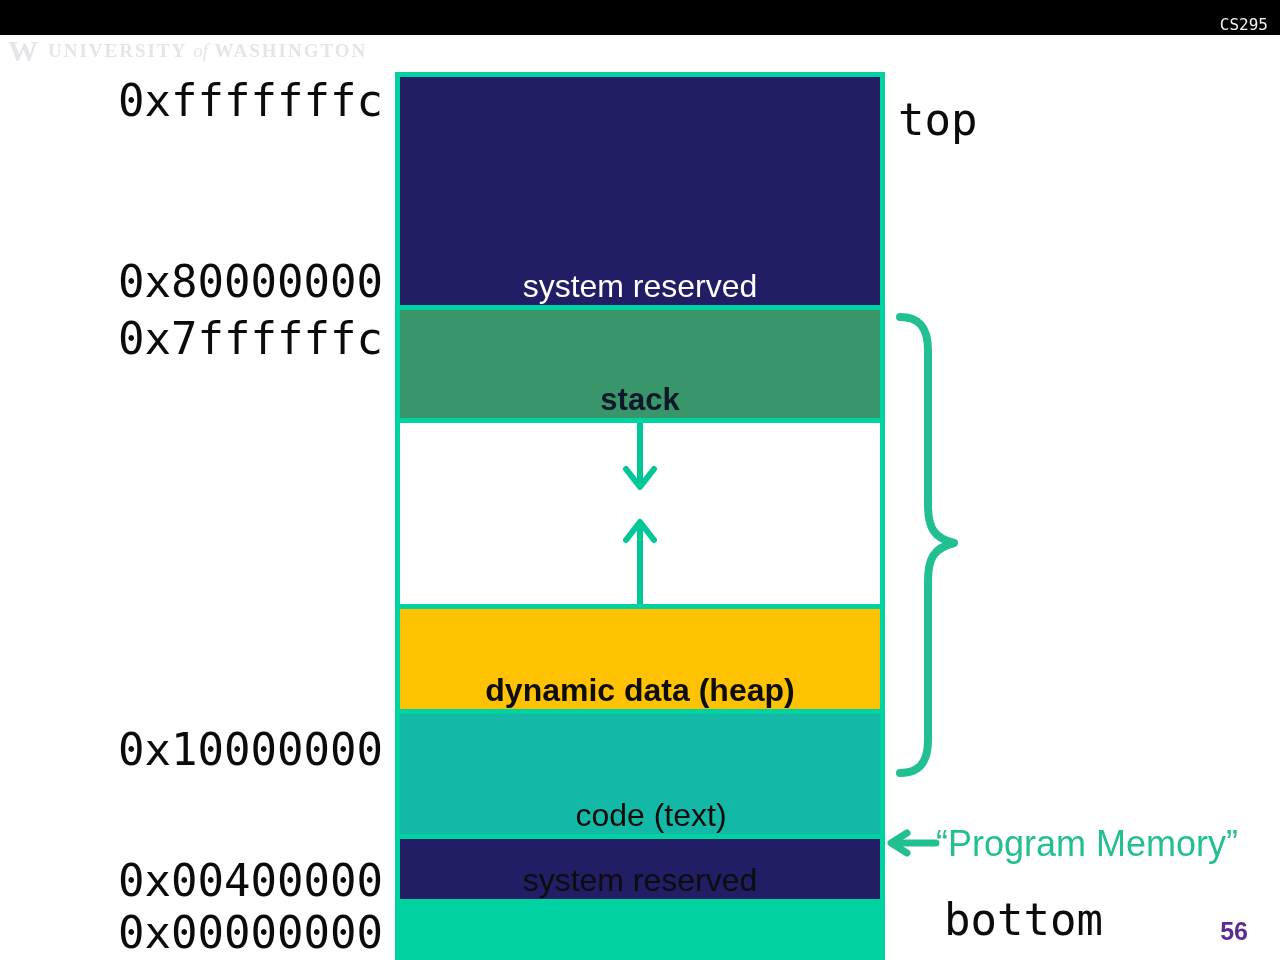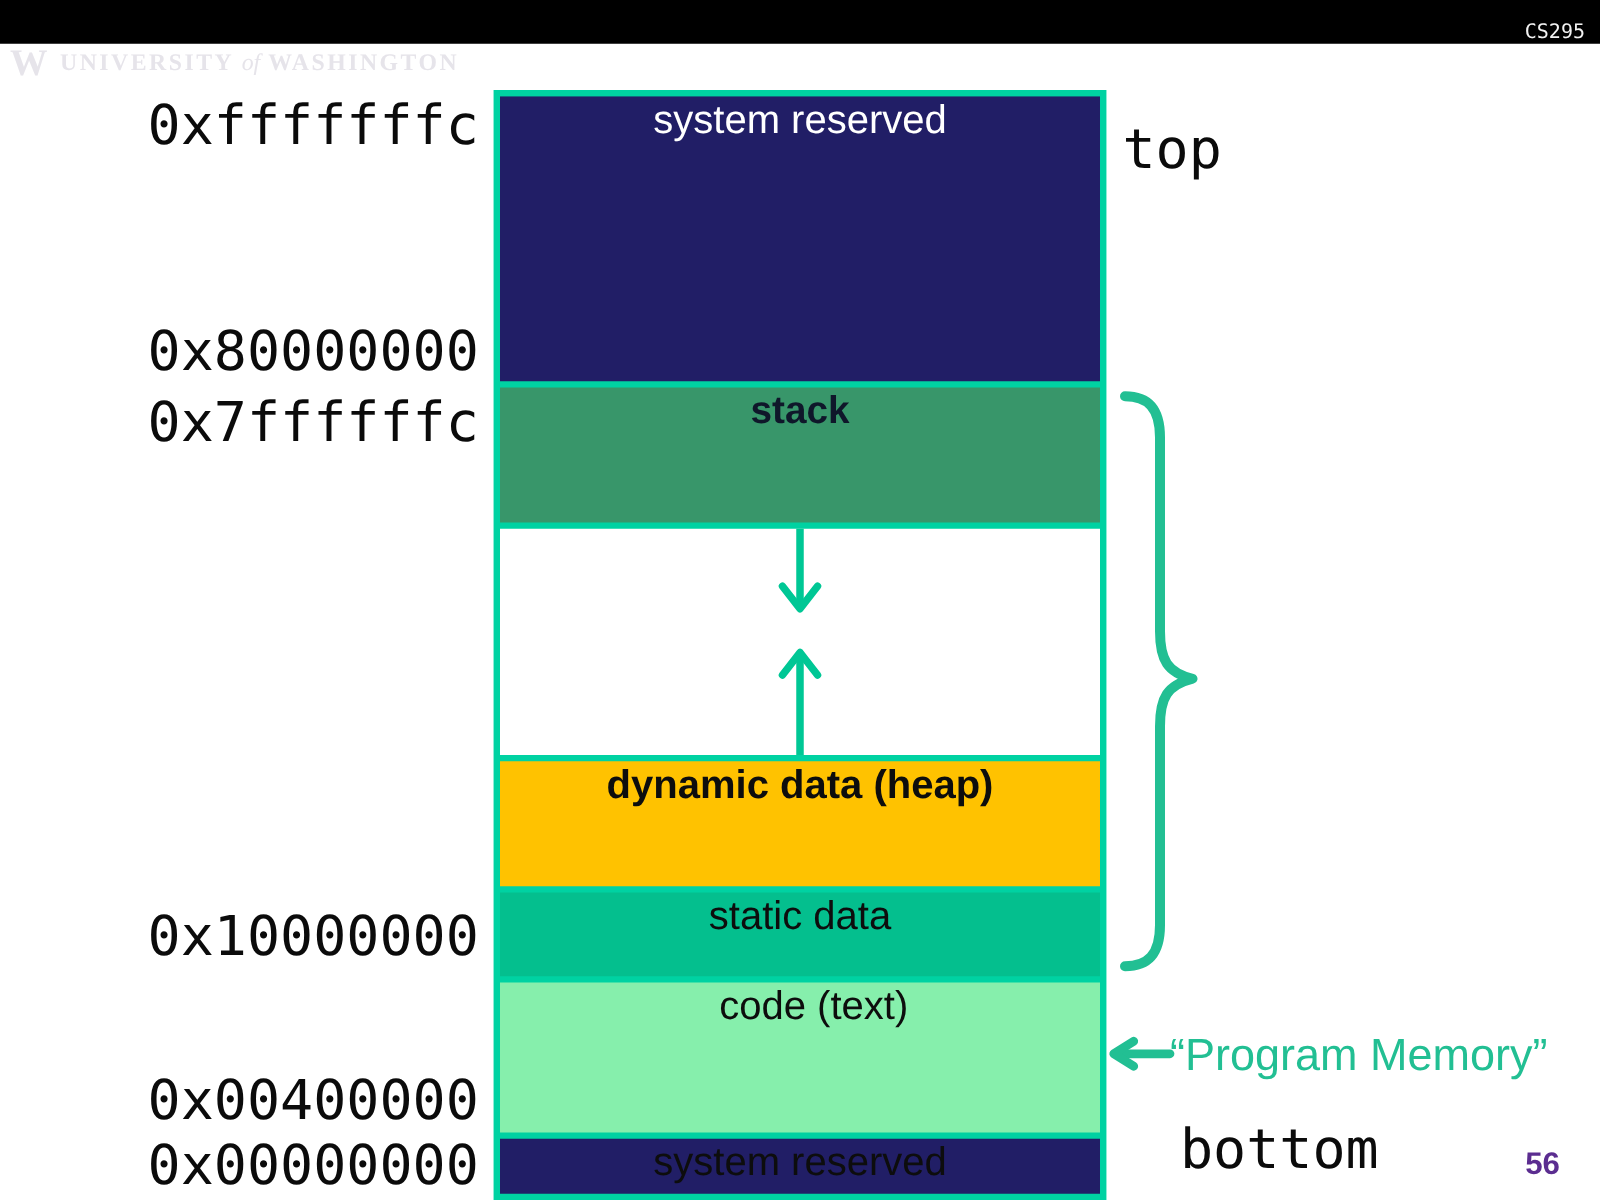--- a/index.html
+++ b/index.html
@@ -36,30 +36,30 @@
     font-family: "Liberation Serif", serif; font-weight: bold; font-size: 19px;
     letter-spacing: 2px;
   }
   .watermark .uw-of { font-style: italic; font-weight: normal; text-transform: lowercase; letter-spacing: 0; }
 
   
   .memory-diagram {
     position: absolute; left: 395px; top: 72px; width: 490px; height: 888px;
     background: #00d2a2; border: 5px solid #00d2a2; overflow: hidden;
   }
-  .region { width: 480px; display: flex; align-items: flex-start; justify-content: center; margin-bottom: 5px; }
+  .region { width: 480px; display: flex; align-items: flex-end; justify-content: center; margin-bottom: 5px; }
   .region-label { font-size: 32px; color: #0d0d0d; }
   .region.sys-top      { height: 228px; background: #211e66; }
   .region.sys-top .region-label { color: #ffffff; }
   .region.stack        { height: 108px; background: #38966a; }
   .region.stack .region-label { color: #0f172a; font-weight: bold; font-size: 31px; }
   .region.gap          { height: 181px; background: #ffffff; position: relative; }
   .region.heap         { height: 100px; background: #ffc200; font-weight: bold; }
   .region.static       { height: 67px;  background: #04bf8e; }
-  .region.code         { height: 120px; background: #86efac; padding-left: 22px; }
+  .region.code         { height: 120px; background: #14b8a6; padding-left: 22px; }
   .region.sys-bottom   { height: 60px;  background: #211e66; margin-bottom: 0; }
   .region.sys-bottom .region-label { color: #0d0d0d; }
 
   .gap-arrows { position: absolute; left: 0; top: 0; width: 480px; height: 181px; }
 
   
   .address {
     position: absolute; right: 897px;
     font-family: "DejaVu Sans Mono", monospace; font-size: 44px; line-height: 46px;
     color: #0b0b0b; white-space: nowrap;
@@ -129,23 +129,20 @@
         </g>
         <g stroke="#00c795" stroke-width="6" fill="none" stroke-linecap="round" stroke-linejoin="round">
           <path d="M226 117 L240 99 L254 117"></path>
           <path d="M240 101 L240 181"></path>
         </g>
       </svg>
     </div>
     <div class="region heap">
       <span class="region-label">dynamic data (heap)</span>
     </div>
-    <div class="region static">
-      <span class="region-label">static data</span>
-    </div>
     <div class="region code">
       <span class="region-label">code (text)</span>
     </div>
     <div class="region sys-bottom">
       <span class="region-label">system reserved</span>
     </div>
   </div>
 
   <div class="address addr-0">0xfffffffc</div>
   <div class="address addr-1">0x80000000</div>

